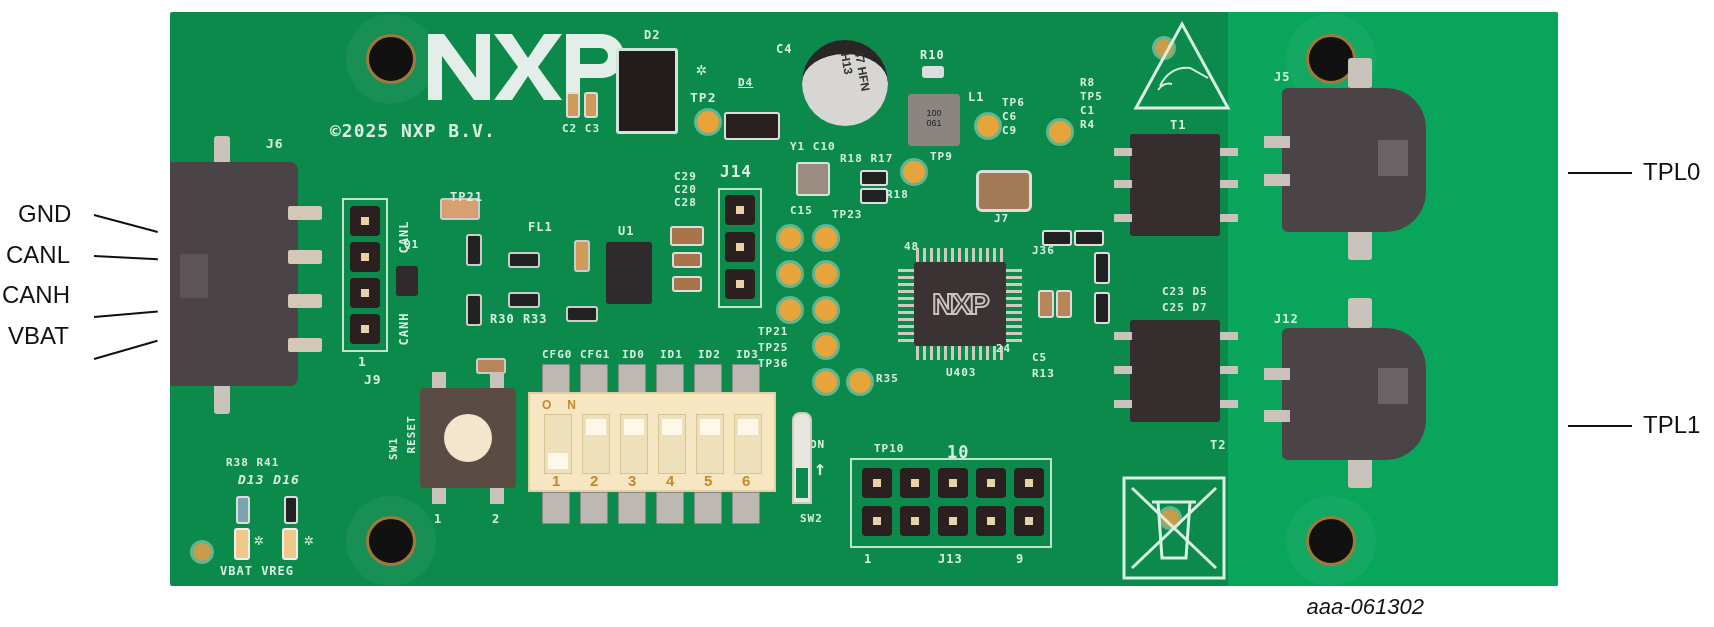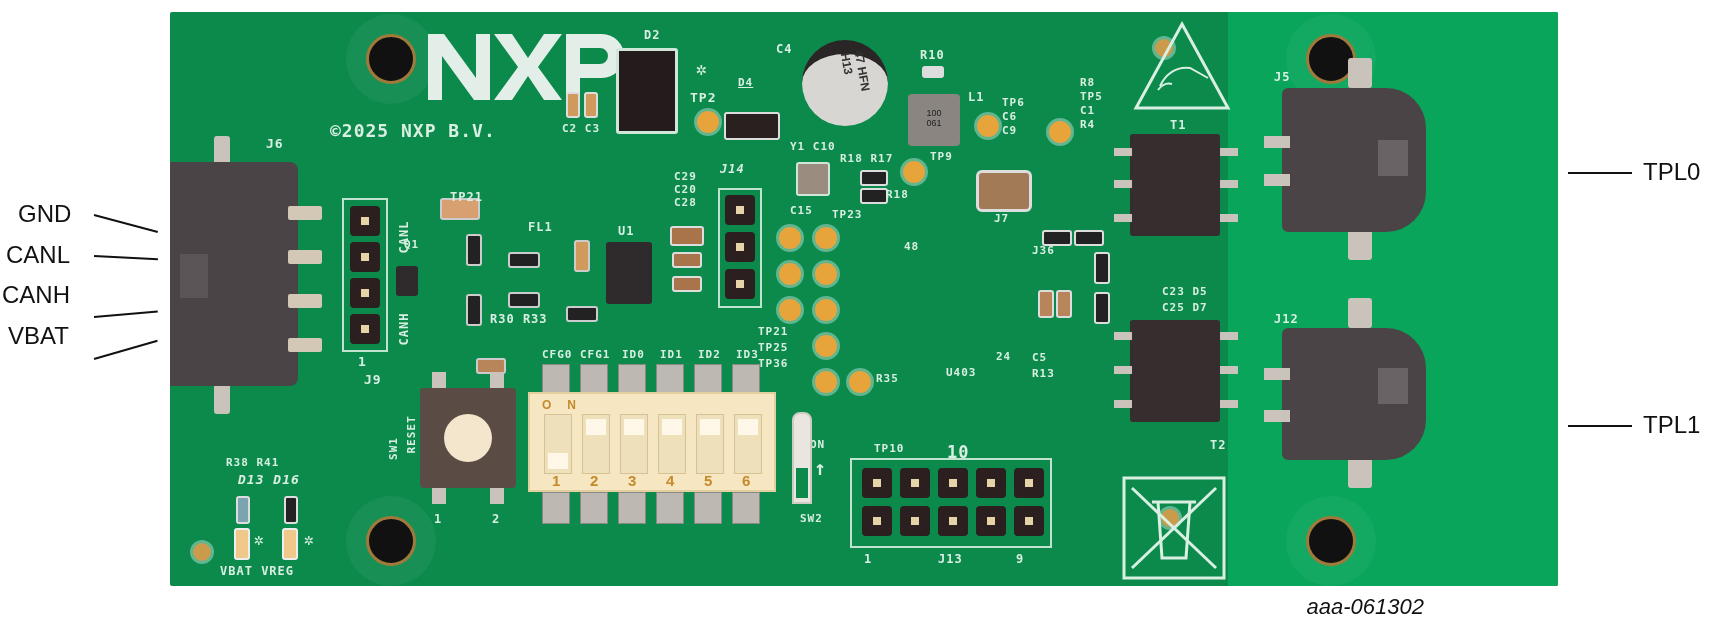--- a/index.html
+++ b/index.html
@@ -138,21 +138,21 @@
   <div class="silk" style="left:620px;top:128px;font-size:11px;">Y1 C10</div>
   <div class="smd" style="left:626px;top:150px;width:30px;height:30px;background:#9a8d80;border:2px solid #cfe6d8;"></div>
   <div class="silk" style="left:670px;top:140px;font-size:11px;">R18 R17</div>
   <div class="smd" style="left:690px;top:158px;width:24px;height:12px;background:#222;border:2px solid #ddd;"></div>
   <div class="smd" style="left:690px;top:176px;width:24px;height:12px;background:#222;border:2px solid #ddd;"></div>
   <div class="silk" style="left:716px;top:176px;font-size:11px;">R18</div>
   <div class="tp" style="left:730px;top:146px;"></div>
   <div class="silk" style="left:760px;top:138px;font-size:11px;">TP9</div>
   <div class="smd" style="left:806px;top:158px;width:50px;height:36px;background:#a37a56;border:3px solid #ddd;border-radius:6px;"></div>
 
-  <div class="silk" style="left:550px;top:150px;font-size:12px;font-style:italic;">J14</div>
+  <div class="silk" style="left:550px;top:150px;font-size:16px;">J14</div>
   <div class="header" style="left:548px;top:176px;width:40px;height:116px;">
     <div class="hdr-pin" style="left:5px;top:5px;"></div>
     <div class="hdr-pin" style="left:5px;top:42px;"></div>
     <div class="hdr-pin" style="left:5px;top:79px;"></div>
   </div>
 
   <div class="silk" style="left:620px;top:192px;font-size:11px;">C15</div>
   <div class="silk" style="left:662px;top:196px;font-size:11px;">TP23</div>
   <div class="tp" style="left:606px;top:212px;"></div>
   <div class="tp" style="left:642px;top:212px;"></div>
@@ -160,22 +160,29 @@
   <div class="tp" style="left:642px;top:248px;"></div>
   <div class="tp" style="left:606px;top:284px;"></div>
   <div class="tp" style="left:642px;top:284px;"></div>
   <div class="tp" style="left:642px;top:320px;"></div>
   <div class="tp" style="left:642px;top:356px;"></div>
   <div class="tp" style="left:676px;top:356px;"></div>
   <div class="silk" style="left:588px;top:312px;font-size:11px;line-height:16px;">TP21<br>TP25<br>TP36</div>
   <div class="silk" style="left:706px;top:360px;font-size:11px;">R35</div>
 
   <div class="silk" style="left:734px;top:228px;font-size:11px;">48</div>
+  <div style="position:absolute;left:728px;top:236px;width:124px;height:112px;">
+    <div style="position:absolute;left:18px;top:0;width:88px;height:112px;background:repeating-linear-gradient(90deg,#cfc9c0 0 3px,transparent 3px 7px);"></div>
+    <div style="position:absolute;left:0;top:18px;width:124px;height:76px;background:repeating-linear-gradient(0deg,#cfc9c0 0 3px,transparent 3px 7px);"></div>
+    <div class="ic" style="left:16px;top:14px;width:92px;height:84px;background:#3a3233;display:flex;align-items:center;justify-content:center;">
+      <span style="color:#3a3233;font-size:30px;font-weight:bold;-webkit-text-stroke:2px #c9c3bb;letter-spacing:-2px;">NXP</span>
+    </div>
+  </div>
   <div class="silk" style="left:776px;top:354px;font-size:11px;">U403</div>
-  <div class="silk" style="left:826px;top:338px;font-size:11px;">24</div>
+  <div class="silk" style="left:826px;top:330px;font-size:11px;">24</div>
   <div class="silk" style="left:824px;top:200px;font-size:11px;">J7</div>
   <div class="silk" style="left:862px;top:232px;font-size:11px;">J36</div>
 
   <div class="smd" style="left:872px;top:218px;width:26px;height:12px;background:#222;border:2px solid #ddd;"></div>
   <div class="smd" style="left:904px;top:218px;width:26px;height:12px;background:#222;border:2px solid #ddd;"></div>
   <div class="smd" style="left:868px;top:278px;width:12px;height:24px;background:#b8845a;border:2px solid #ddd;"></div>
   <div class="smd" style="left:886px;top:278px;width:12px;height:24px;background:#b8845a;border:2px solid #ddd;"></div>
   <div class="smd" style="left:924px;top:240px;width:12px;height:28px;background:#222;border:2px solid #ddd;"></div>
   <div class="smd" style="left:924px;top:280px;width:12px;height:28px;background:#222;border:2px solid #ddd;"></div>
   <div class="silk" style="left:862px;top:338px;font-size:11px;line-height:16px;">C5<br>R13</div>

